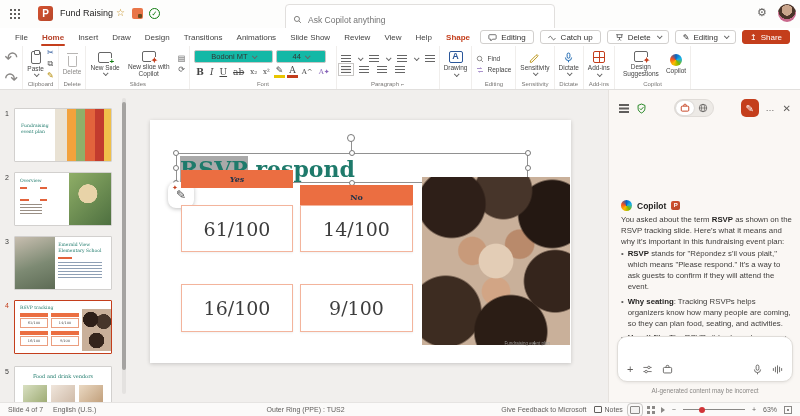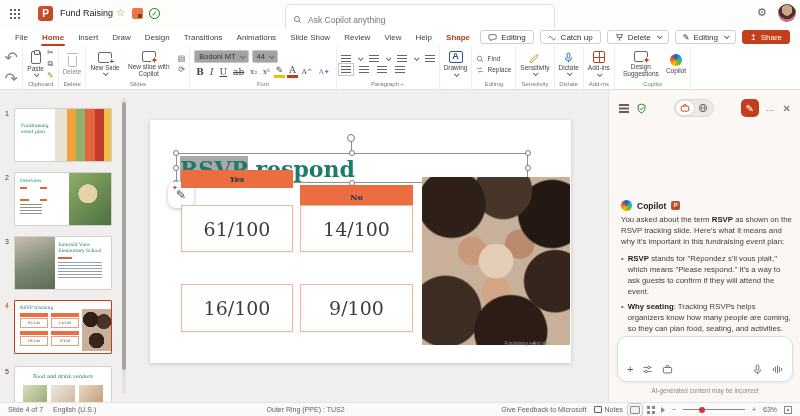--- a/index.html
+++ b/index.html
@@ -38,21 +38,21 @@
   .chev { display:inline-block; width:4px; height:4px; border-right:1px solid #666; border-bottom:1px solid #666; transform:rotate(45deg) translateY(-1px); }
 
   
   .ribbon { position:absolute; left:0; top:46px; width:800px; height:44px; background:#fff; border-bottom:1px solid #e1dfdd; display:flex; }
   .rgroup { position:relative; display:flex; flex-direction:column; align-items:center; padding:2px 4px 0 4px; border-right:1px solid #f0eeec; }
   .rgroup-body { flex:1; display:flex; align-items:center; gap:3px; }
   .rgroup-label { font-size:6px; color:#797775; padding:1px 0 2px; white-space:nowrap; }
   .rbtn { display:flex; flex-direction:column; align-items:center; justify-content:center; font-size:6.5px; color:#444; gap:1px; text-align:center; line-height:1.1; }
   .smallcol { display:flex; flex-direction:column; gap:2px; align-items:center; }
   .gray { color:#8a8886; }
-  .combo { border:1px solid #c8c6c4; border-radius:2px; background:#a3a3a3; font-size:7.5px; color:#333; padding:1px 4px; display:flex; align-items:center; gap:4px; white-space:nowrap; }
+  .combo { border:1px solid #c8c6c4; border-radius:2px; background:#14b8a6; font-size:7.5px; color:#333; padding:1px 16px; display:flex; align-items:center; gap:4px; white-space:nowrap; }
   .fmt { font-size:9px; color:#444; padding:0 2px; font-family:"DejaVu Serif",serif; }
   .rlines { display:inline-block; width:10px; height:7px; background:repeating-linear-gradient(to bottom,#666 0 1px,transparent 1px 3px); }
   .rlines.sel { outline:1px solid #c8c6c4; outline-offset:2px; background-color:#f3f2f1; }
   .a-box { width:14px; height:12px; border:1px solid #2b579a; border-radius:2px; color:#2b579a; font-size:9px; font-weight:bold; display:flex; align-items:center; justify-content:center; }
   .addins-ic { width:12px; height:12px; border:1px solid #c43e1c; border-radius:2px; position:relative; }
   .addins-ic::before { content:""; position:absolute; left:5px; top:0; bottom:0; width:1px; background:#c43e1c; }
   .addins-ic::after { content:""; position:absolute; top:5px; left:0; right:0; height:1px; background:#c43e1c; }
   .copilot-ic { width:12px; height:12px; border-radius:50%; background:conic-gradient(#0a64c2,#18b2e8,#7fba00,#ffb900,#f25022,#0a64c2); }
   .slide-new-ic { width:14px; height:11px; border:1px solid #666; border-radius:2px; position:relative; }
   .slide-new-ic::after { content:"+"; position:absolute; right:-3px; bottom:-4px; color:#107c10; font-size:8px; font-weight:bold; background:#fff; line-height:1; }
@@ -112,21 +112,21 @@
   .toggle .seg { width:18px; height:14px; display:flex; align-items:center; justify-content:center; border-radius:8px; }
   .toggle .seg.on { background:#fff; box-shadow:0 0 2px rgba(0,0,0,.2); }
   .compose { width:18px; height:18px; border-radius:5px; background:#c43e1c; color:#fff; font-size:10px; display:flex; align-items:center; justify-content:center; }
   .dots { color:#605e5c; font-size:9px; letter-spacing:1px; }
   .closex { color:#605e5c; font-size:10px; }
   .bubble { position:absolute; left:10px; top:34px; width:172px; background:#efebe7; border-radius:8px; padding:7px 8px; font-size:7.8px; line-height:1.45; color:#4a4947; }
   .cp-title-row { position:absolute; left:12px; top:110px; display:flex; align-items:center; gap:5px; }
   .cp-title-row .name { font-size:8.5px; font-weight:bold; color:#252423; }
   .mini-ppt { width:9px; height:9px; border-radius:2px; background:linear-gradient(135deg,#d35230,#b7472a); color:#fff; font-size:6px; font-weight:bold; text-align:center; line-height:9px; }
   .cp-body { position:absolute; left:12px; top:124px; width:172px; height:128px; overflow:hidden; font-size:7.8px; line-height:1.44; color:#3f3d3b; }
-  .cp-body p { margin-bottom:5px; }
+  .cp-body p { }
   .cp-body b { color:#201f1e; }
   .cp-li { display:flex; gap:4px; margin-bottom:3px; }
   .cp-li .m { color:#605e5c; }
   .inputbox { position:absolute; left:8px; top:246px; width:176px; height:46px; background:#fff; border:1px solid #e0ddd9; border-radius:10px; box-shadow:0 1px 3px rgba(0,0,0,.08); padding:6px 9px 5px; }
   .inputbox input { width:100%; border:none; outline:none; font-size:8.5px; color:#444; font-family:"Liberation Sans",sans-serif; background:transparent; }
   .input-icons { position:absolute; left:9px; right:9px; bottom:6px; display:flex; align-items:center; gap:9px; }
   .input-icons .plus { font-size:11px; color:#605e5c; line-height:1; }
   .input-icons .grow { flex:1; }
   .disclaimer { position:absolute; left:0; top:297px; width:192px; text-align:center; font-size:6.3px; color:#8a8886; }
 

